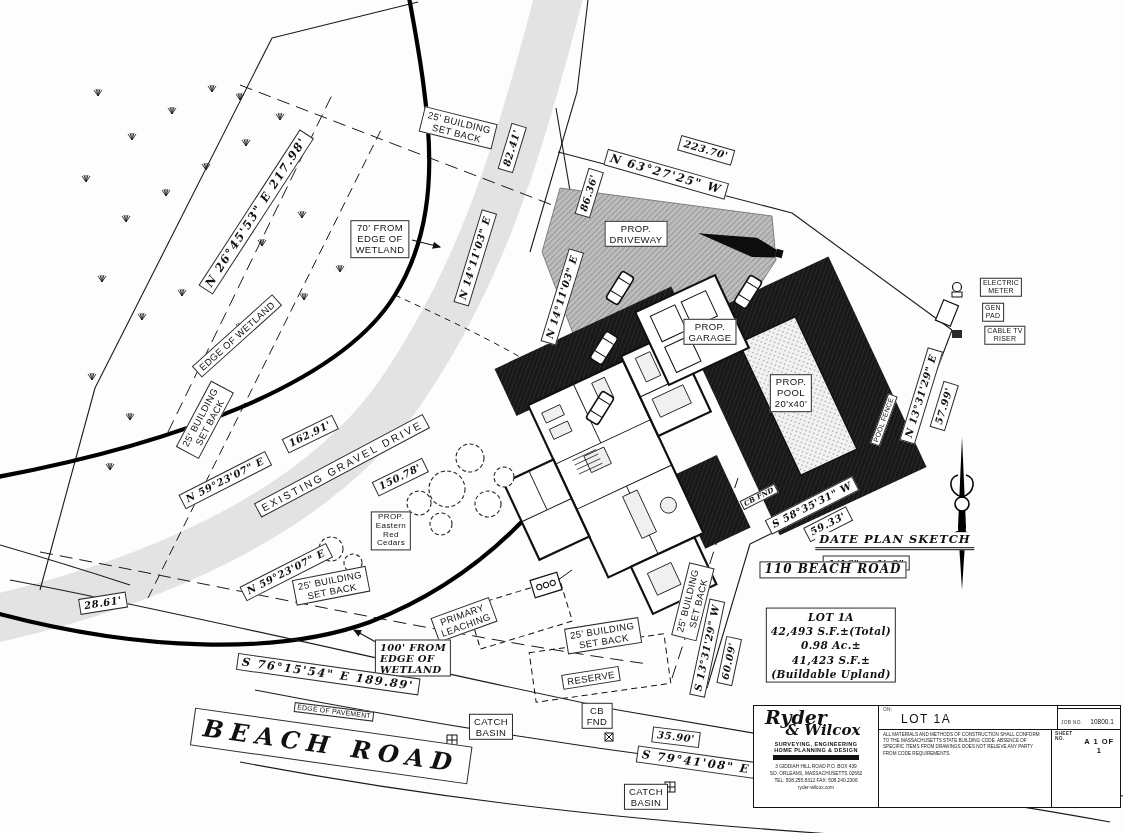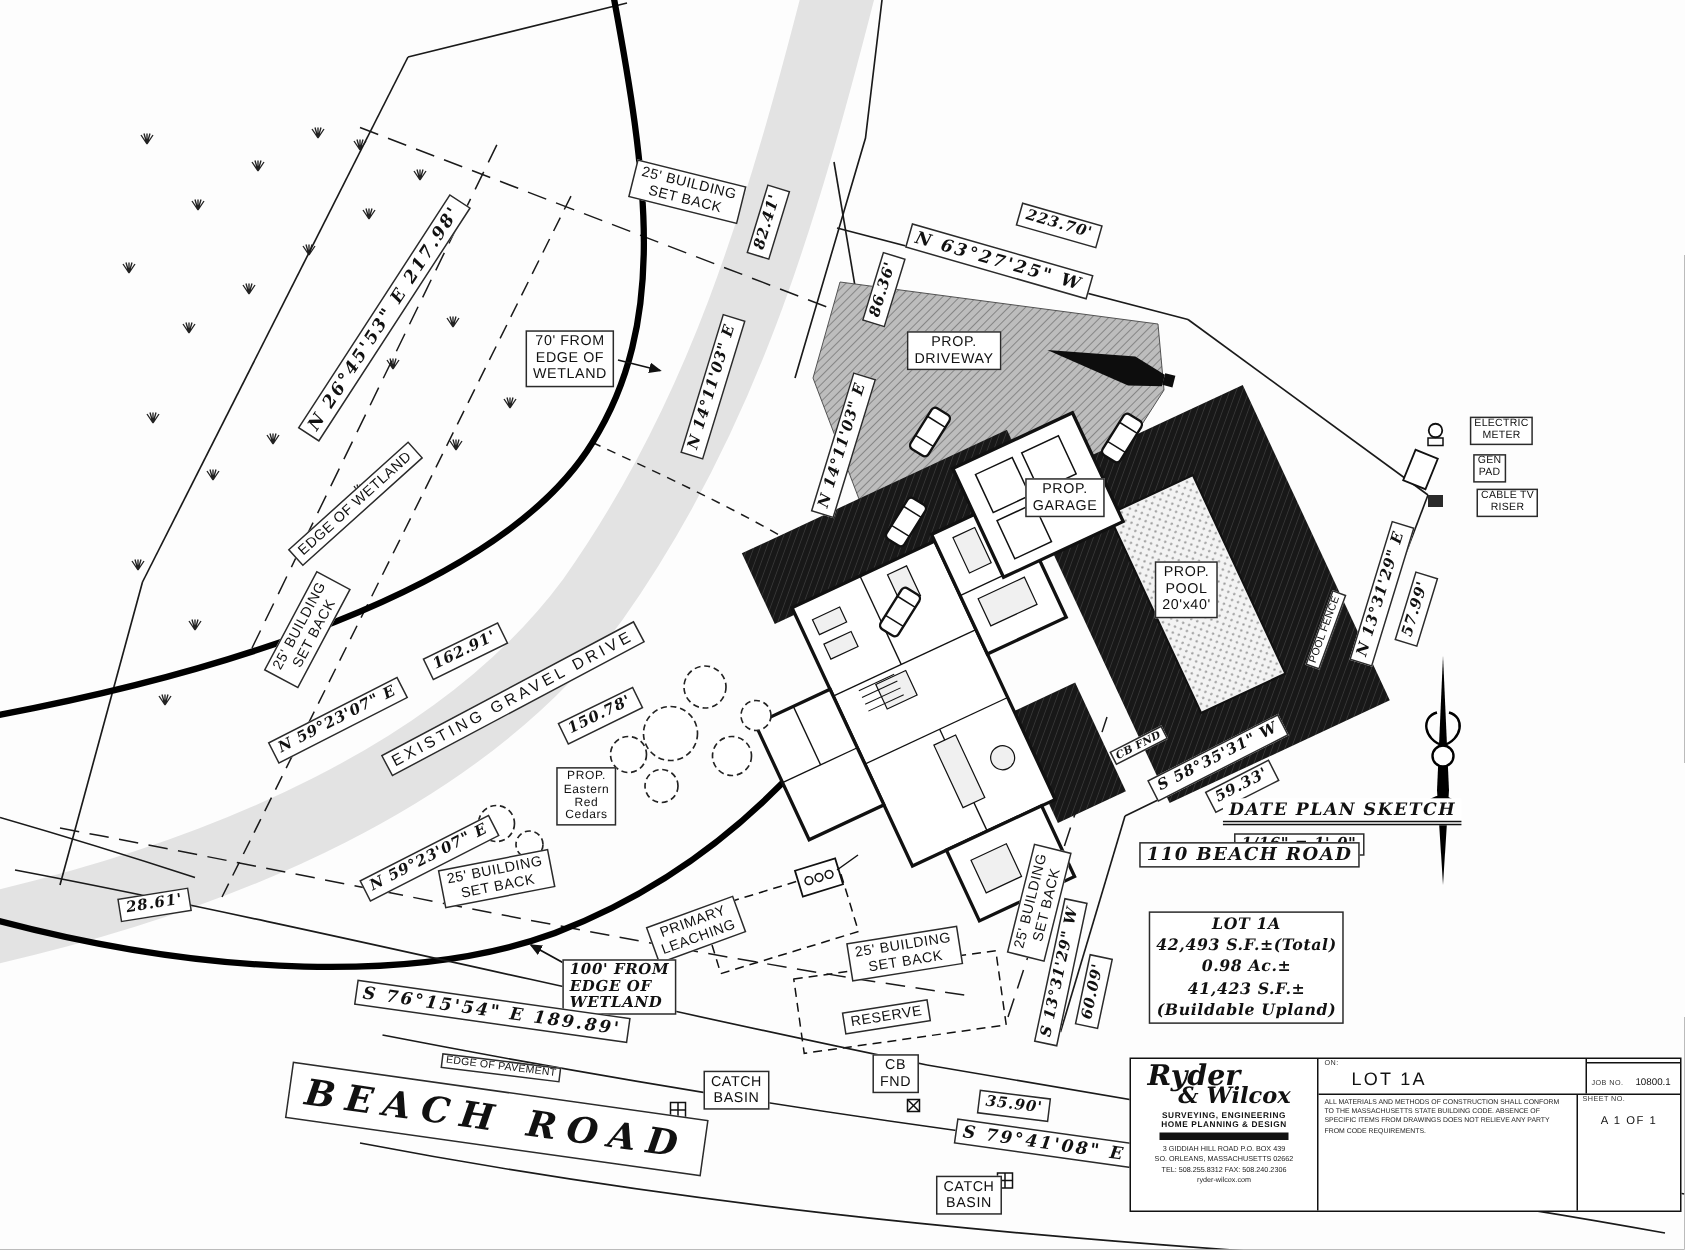--- a/index.html
+++ b/index.html
@@ -44,21 +44,21 @@
   .cell{padding:1px 4px;border-right:1.2px solid #111;}
   .cell:last-child{border-right:none;}
   .c-town{flex:1;} .c-town .val{font-size:11px;letter-spacing:1px;margin-left:6px;}
   .c-scale{width:46px;} .c-scale .val{font-size:6.5px;margin-top:3px;text-align:center;}
   .c-col{width:62px;display:flex;flex-direction:column;padding:0;}
   .c-col .sub{flex:1;padding:1px 3px;border-bottom:1px solid #111;}
   .c-col .sub:last-child{border-bottom:none;}
   .c-col .v{font-size:6.5px;margin-left:8px;}
   .c-on{flex:1;} .c-on .val{font-size:12px;letter-spacing:1.5px;margin-left:18px;}
   .c-disc{flex:1;font-size:4.6px;line-height:1.35;color:#222;padding:2px 4px;}
-  .c-sheet{width:62px;display:flex;flex-direction:column;padding:1px 3px;}
+  .c-sheet{width:62px;display:flex;flex-direction:row;padding:1px 3px;font-weight:bold;}
   .c-sheet .v{font-size:7.5px;text-align:center;margin-top:6px;letter-spacing:1px;}
 </style>
 </head>
 <body>
 
 <div class="sheet">
 
 <svg class="linework" width="1123" height="833" viewBox="0 0 1123 833">
   <defs>
     <pattern id="hatch" width="4" height="4" patternUnits="userSpaceOnUse" patternTransform="rotate(45)">

